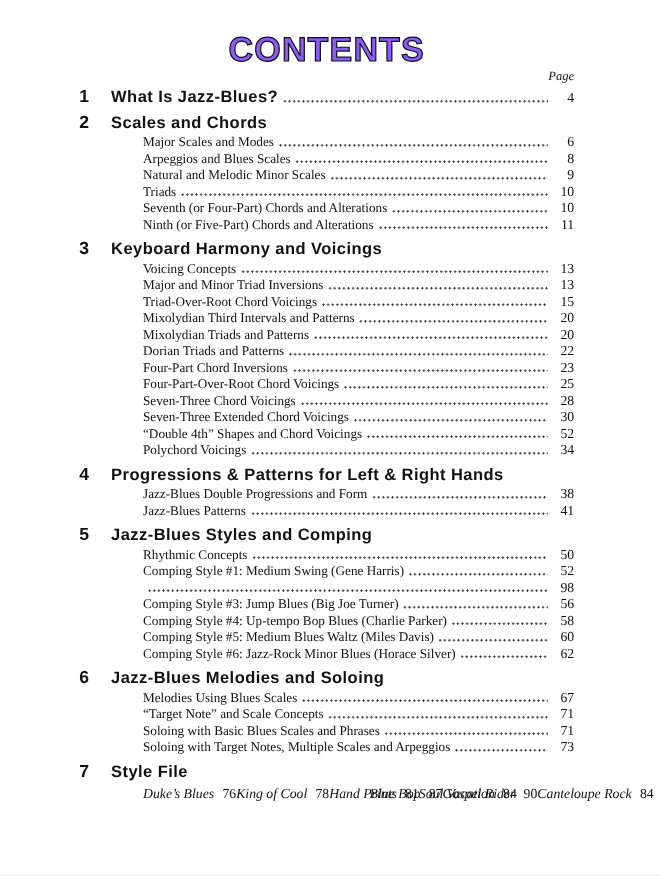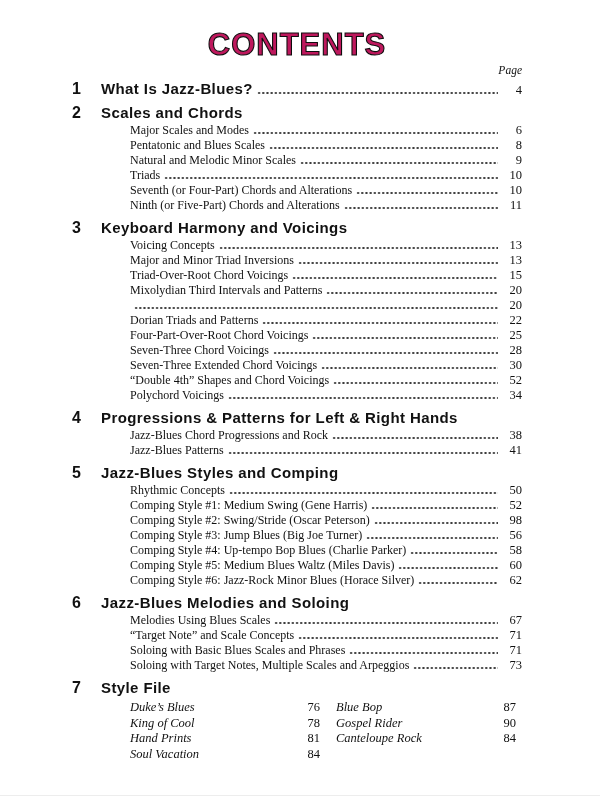--- a/index.html
+++ b/index.html
@@ -24,21 +24,21 @@
     width:450px;
   }
   h1.title {
     margin:0;
     text-align:center;
     font-family:"Liberation Sans", sans-serif;
     font-weight:bold;
     font-size:31px;
     line-height:33px;
     letter-spacing:1px;
-    color:#be185d;
+    color:#8b5cf6;
     -webkit-text-stroke:1.1px #0d0d0d;
   }
   .page-label {
     text-align:right;
     font-size:11.5px;
     line-height:13px;
     margin:3px 0 4px 0;
     font-style:italic;
   }
   .chapter-row {
@@ -84,21 +84,21 @@
     font-family:"Liberation Serif", serif;
     font-weight:normal;
     font-size:12.5px;
     letter-spacing:0;
   }
   .style-cols {
     display:flex;
     padding-left:58px;
     margin-top:4px;
   }
-  .style-col { display:flex; flex-direction:column; }
+  .style-col { display:flex; }
   .style-col-left  { width:190px; margin-right:16px; }
   .style-col-right { width:180px; }
   .style-row {
     display:flex;
     align-items:baseline;
     justify-content:space-between;
     font-style:italic;
     font-size:12.5px;
     line-height:15.5px;
     white-space:nowrap;
@@ -127,21 +127,21 @@
         <div class="chapter-row">
           <span class="ch-num">2</span>
           <span class="ch-title">Scales and Chords</span>
         </div>
         <div class="sub-row">
           <span class="sub-label">Major Scales and Modes</span>
           <span class="dots"></span>
           <span class="pg">6</span>
         </div>
         <div class="sub-row">
-          <span class="sub-label">Pentatonic and Blues Scales</span>
+          <span class="sub-label">Arpeggios and Blues Scales</span>
           <span class="dots"></span>
           <span class="pg">8</span>
         </div>
         <div class="sub-row">
           <span class="sub-label">Natural and Melodic Minor Scales</span>
           <span class="dots"></span>
           <span class="pg">9</span>
         </div>
         <div class="sub-row">
           <span class="sub-label">Triads</span>
@@ -176,27 +176,33 @@
           <span class="sub-label">Triad-Over-Root Chord Voicings</span>
           <span class="dots"></span>
           <span class="pg">15</span>
         </div>
         <div class="sub-row">
           <span class="sub-label">Mixolydian Third Intervals and Patterns</span>
           <span class="dots"></span>
           <span class="pg">20</span>
         </div>
         <div class="sub-row">
+          <span class="sub-label">Mixolydian Triads and Patterns</span>
           <span class="dots"></span>
           <span class="pg">20</span>
         </div>
         <div class="sub-row">
           <span class="sub-label">Dorian Triads and Patterns</span>
           <span class="dots"></span>
           <span class="pg">22</span>
+        </div>
+        <div class="sub-row">
+          <span class="sub-label">Four-Part Chord Inversions</span>
+          <span class="dots"></span>
+          <span class="pg">23</span>
         </div>
         <div class="sub-row">
           <span class="sub-label">Four-Part-Over-Root Chord Voicings</span>
           <span class="dots"></span>
           <span class="pg">25</span>
         </div>
         <div class="sub-row">
           <span class="sub-label">Seven-Three Chord Voicings</span>
           <span class="dots"></span>
           <span class="pg">28</span>
@@ -214,21 +220,21 @@
         <div class="sub-row">
           <span class="sub-label">Polychord Voicings</span>
           <span class="dots"></span>
           <span class="pg">34</span>
         </div>
         <div class="chapter-row">
           <span class="ch-num">4</span>
           <span class="ch-title">Progressions &amp; Patterns for Left &amp; Right Hands</span>
         </div>
         <div class="sub-row">
-          <span class="sub-label">Jazz-Blues Chord Progressions and Rock</span>
+          <span class="sub-label">Jazz-Blues Double Progressions and Form</span>
           <span class="dots"></span>
           <span class="pg">38</span>
         </div>
         <div class="sub-row">
           <span class="sub-label">Jazz-Blues Patterns</span>
           <span class="dots"></span>
           <span class="pg">41</span>
         </div>
         <div class="chapter-row">
           <span class="ch-num">5</span>
@@ -238,21 +244,20 @@
           <span class="sub-label">Rhythmic Concepts</span>
           <span class="dots"></span>
           <span class="pg">50</span>
         </div>
         <div class="sub-row">
           <span class="sub-label">Comping Style #1: Medium Swing (Gene Harris)</span>
           <span class="dots"></span>
           <span class="pg">52</span>
         </div>
         <div class="sub-row">
-          <span class="sub-label">Comping Style #2: Swing/Stride (Oscar Peterson)</span>
           <span class="dots"></span>
           <span class="pg">98</span>
         </div>
         <div class="sub-row">
           <span class="sub-label">Comping Style #3: Jump Blues (Big Joe Turner)</span>
           <span class="dots"></span>
           <span class="pg">56</span>
         </div>
         <div class="sub-row">
           <span class="sub-label">Comping Style #4: Up-tempo Bop Blues (Charlie Parker)</span>

